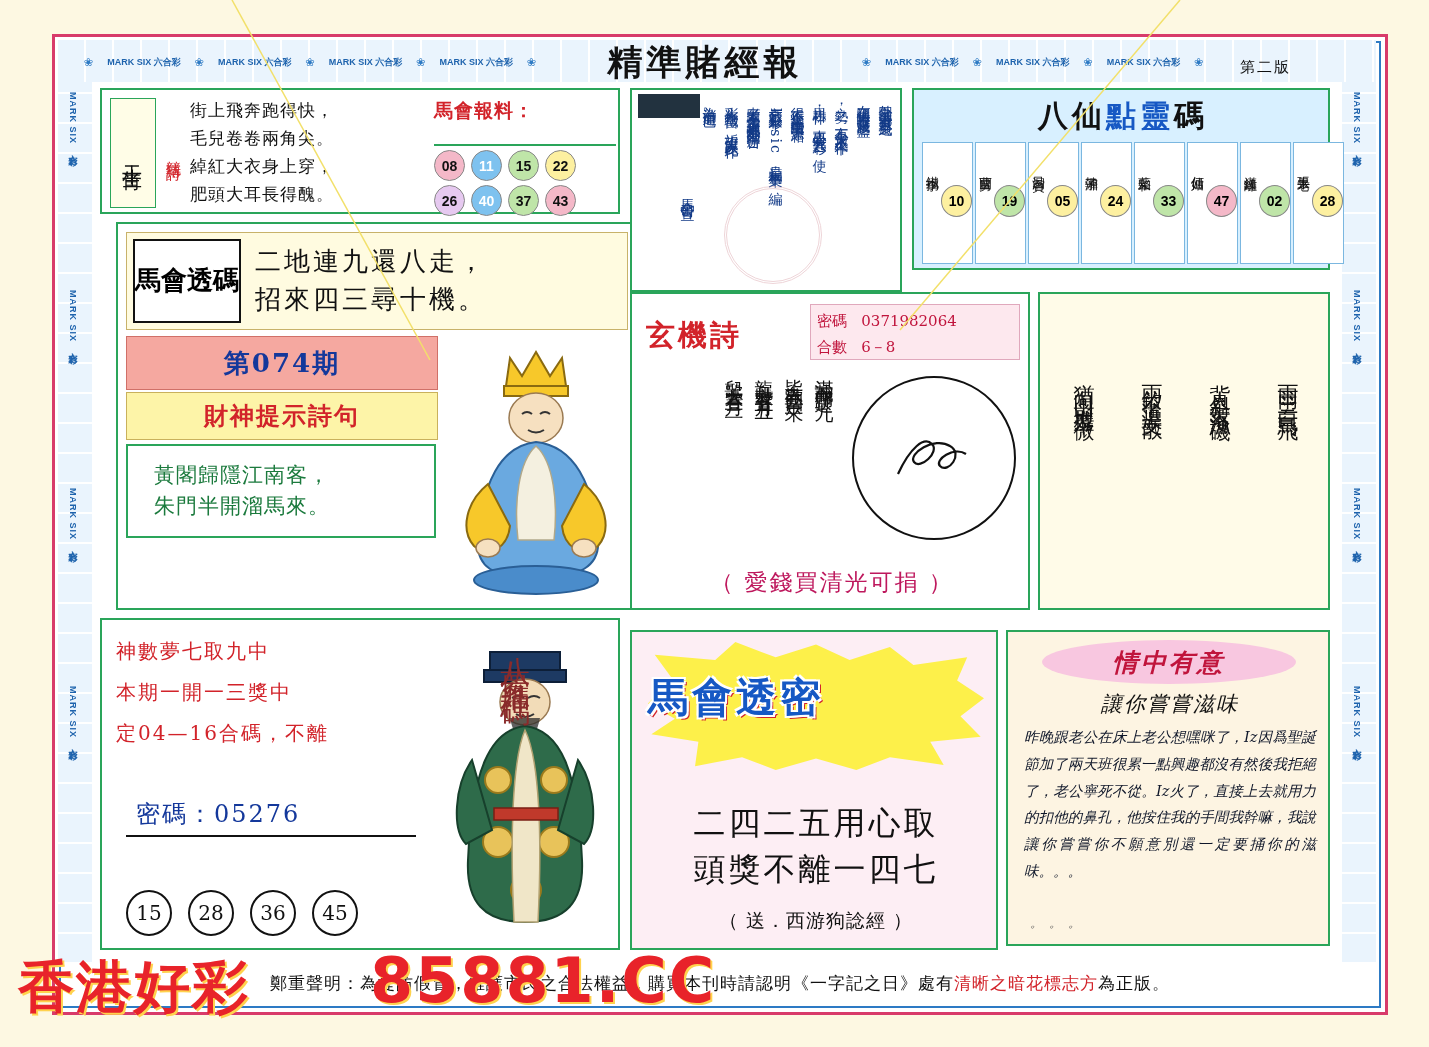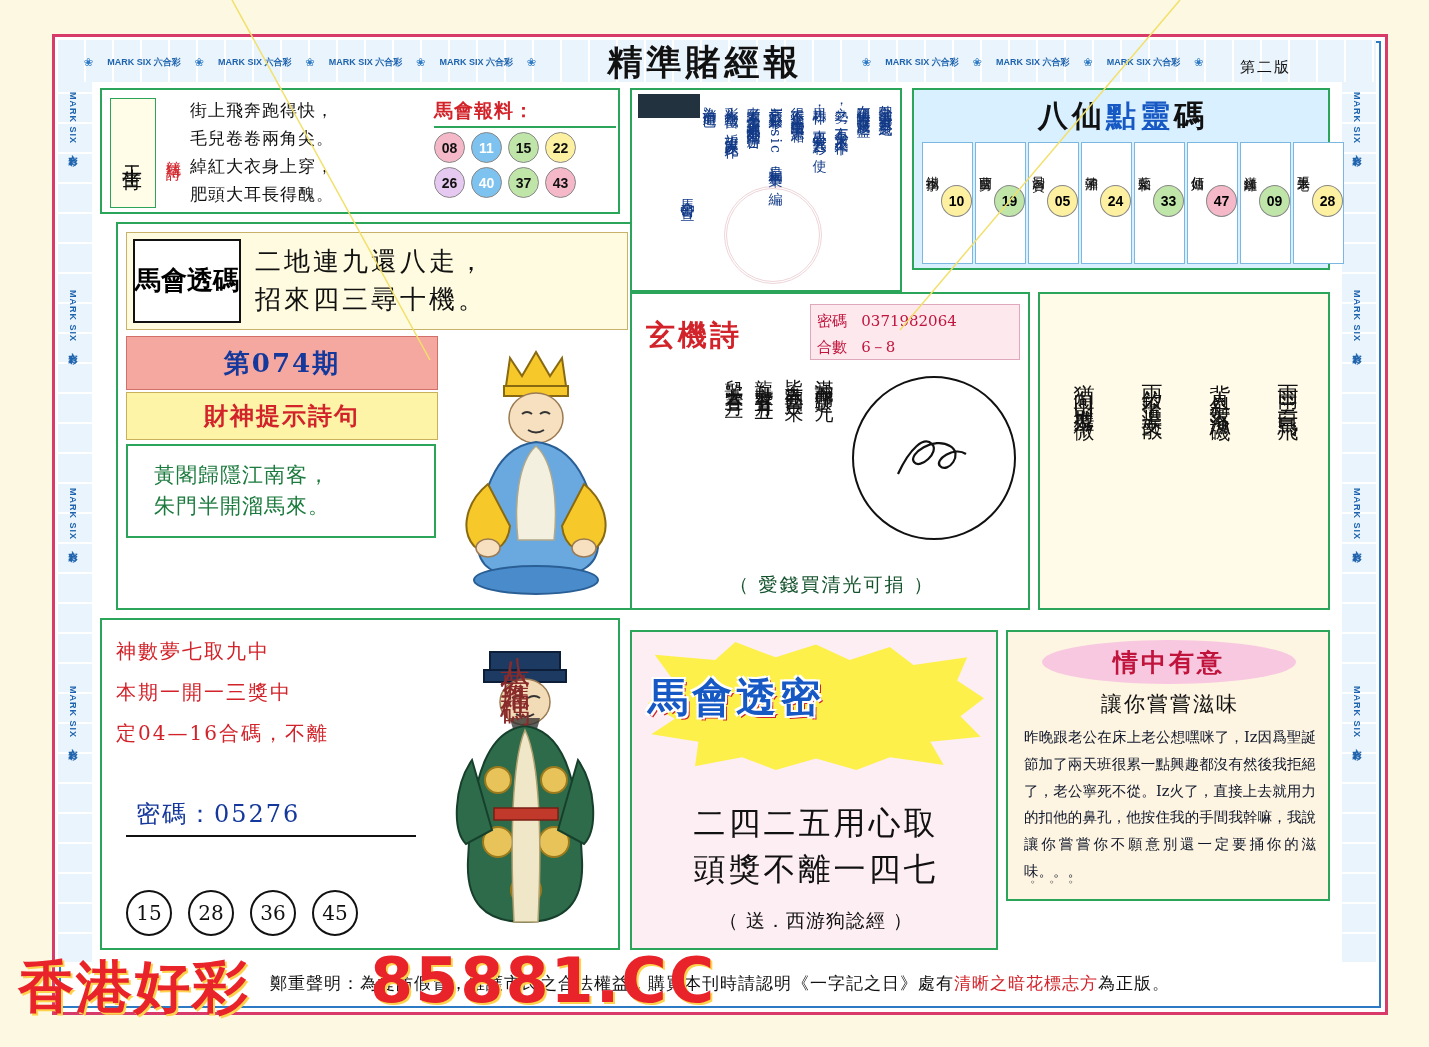--- a/index.html
+++ b/index.html
@@ -29,21 +29,21 @@
   #b-zodiac{left:100px;top:88px;width:520px;height:126px;border:2px solid #2aa55a;background:#fff;}
   .zodiac-label{position:absolute;left:8px;top:8px;width:44px;height:108px;border:1px solid #2aa55a;background:#fffde7;
     display:flex;align-items:center;justify-content:center;}
   .zodiac-label span{writing-mode:vertical-rl;font-size:20px;font-family:"DejaVu Serif",serif;color:#111;letter-spacing:2px;}
   .jingcai{position:absolute;left:56px;top:8px;width:30px;height:108px;display:flex;align-items:center;justify-content:center;}
   .jingcai span{writing-mode:vertical-rl;font-size:15px;color:#d2232a;font-family:"DejaVu Serif",serif;letter-spacing:3px;}
   .poem4{position:absolute;left:88px;top:6px;width:240px;height:112px;display:flex;flex-direction:column;justify-content:space-around;}
   .poem4 div{font-family:"DejaVu Serif",serif;font-size:17px;color:#111;letter-spacing:1px;}
   .maohui{position:absolute;left:330px;top:6px;width:184px;height:112px;}
   .maohui-title{font-family:"DejaVu Serif",serif;font-size:19px;color:#d2232a;font-weight:bold;letter-spacing:1px;
-     border-bottom:2px solid #2aa55a;padding-bottom:2px;margin:2px 0 4px 2px;}
+     border-bottom:2px solid #2aa55a;padding-bottom:20px;margin:2px 0 4px 2px;}
   .balls{display:flex;gap:6px;margin-left:2px;margin-top:4px;}
   .ball{width:29px;height:29px;border-radius:50%;display:flex;align-items:center;justify-content:center;
      font-size:14px;font-weight:bold;font-family:"Liberation Sans",sans-serif;border:1px solid #888;color:#111;}
   .ball.r{background:#f4b8c8;}
   .ball.b{background:#7ec2ef;color:#fff;}
   .ball.g{background:#bfe5a8;}
   .ball.y{background:#fdf0a0;}
   .ball.p{background:#e6c9f0;}
   
   #b-touma{left:116px;top:222px;width:520px;height:388px;border:2px solid #2aa55a;background:#fff;}
@@ -81,21 +81,21 @@
      height:78px;margin-top:4px;letter-spacing:1px;color:#111;}
   .bx-num{width:30px;height:30px;border-radius:50%;display:flex;align-items:center;justify-content:center;
      font-size:14px;font-weight:bold;font-family:"Liberation Sans",sans-serif;margin-bottom:4px;border:1px solid #888;}
   
   #b-xuanji{left:630px;top:292px;width:400px;height:318px;border:2px solid #2aa55a;background:#fff;}
   .xj-title{position:absolute;left:14px;top:22px;font-family:"DejaVu Serif",serif;font-size:29px;font-weight:bold;color:#d2232a;letter-spacing:3px;}
   .xj-code{position:absolute;left:178px;top:10px;width:210px;height:56px;background:#fde8ee;border:1px solid #e0a8bc;font-family:"DejaVu Serif",serif;font-size:15px;color:#c0143c;padding:4px 6px;box-sizing:border-box;line-height:1.7;}
   .xj-poem{position:absolute;left:6px;top:70px;width:200px;height:180px;display:flex;justify-content:flex-end;gap:4px;}
   .xj-poem div{writing-mode:vertical-rl;text-orientation:upright;font-family:"DejaVu Serif",serif;font-size:19px;color:#111;letter-spacing:4px;}
   .scribble{position:absolute;left:220px;top:82px;width:160px;height:160px;border:2px solid #111;border-radius:50%;}
-  .xj-bottom{position:absolute;left:0;bottom:10px;width:400px;text-align:center;font-family:"DejaVu Serif",serif;font-size:19px;color:#14532d;letter-spacing:2px;}
+  .xj-bottom{position:absolute;left:0;bottom:10px;width:400px;text-align:center;font-family:"DejaVu Serif",serif;font-size:23px;color:#be185d;letter-spacing:2px;}
   
   #b-shengxiao{left:1038px;top:292px;width:292px;height:318px;border:2px solid #2aa55a;background:#fffbe8;}
   .sx-title{position:absolute;left:20px;top:12px;width:252px;height:52px;background:#1a1a1a;border:2px solid #111;
      display:flex;align-items:center;justify-content:center;}
   .sx-title span{font-family:"DejaVu Serif",serif;font-size:28px;font-weight:bold;color:#f7d94c;letter-spacing:3px;
      -webkit-text-stroke:0;text-shadow:1px 1px 0 #b00;}
   .sx-cols{position:absolute;left:10px;top:74px;width:272px;height:230px;display:flex;justify-content:space-around;}
   .sx-cols div{writing-mode:vertical-rl;text-orientation:upright;font-family:"DejaVu Serif",serif;font-size:21px;letter-spacing:6px;color:#111;}
   
   #b-dream{left:100px;top:618px;width:520px;height:332px;border:2px solid #2aa55a;background:#fff;}
@@ -113,21 +113,21 @@
   #b-touimi{left:630px;top:630px;width:368px;height:320px;border:2px solid #2aa55a;background:#fdeef4;}
   .star-wrap{position:absolute;left:16px;top:10px;width:336px;height:128px;}
   .starburst{position:absolute;left:0;top:0;width:336px;height:128px;background:#fdf04a;
      clip-path:polygon(0% 48%,7% 28%,2% 10%,20% 14%,26% 0%,38% 12%,50% 2%,60% 14%,72% 4%,79% 18%,95% 12%,92% 30%,100% 44%,93% 58%,99% 74%,84% 78%,88% 96%,72% 90%,62% 100%,50% 91%,38% 100%,28% 90%,14% 97%,15% 78%,1% 72%,8% 60%);}
   .touimi-text{position:absolute;left:0;top:28px;width:336px;font-family:Liberation Mono, monospace;
      font-size:40px;font-weight:bold;color:#1658c4;letter-spacing:4px;text-shadow:2px 2px 0 #fff,-2px -2px 0 #fff,2px -2px 0 #fff,-2px 2px 0 #fff,3px 3px 0 #d2232a;}
   .touimi-lines{position:absolute;left:0;top:168px;width:368px;text-align:center;font-family:"DejaVu Serif",serif;
      font-size:32px;color:#111;letter-spacing:3px;line-height:1.45;}
   .touimi-note{position:absolute;left:0;bottom:14px;width:368px;text-align:center;font-family:"DejaVu Serif",serif;font-size:19px;color:#111;letter-spacing:1px;}
   
-  #b-story{left:1006px;top:630px;width:324px;height:271px;border:2px solid #2aa55a;background:#fdf4e2;}
+  #b-story{left:1006px;top:630px;width:324px;height:316px;border:2px solid #2aa55a;background:#fdf4e2;font-style:italic;}
   .story-oval{position:absolute;left:34px;top:8px;width:254px;height:44px;border-radius:50%;background:#f8c7e0;
      display:flex;align-items:center;justify-content:center;}
   .story-oval span{font-family:"DejaVu Serif",serif;font-size:25px;font-weight:bold;color:#c0143c;letter-spacing:3px;}
   .story-sub{position:absolute;left:0;top:58px;width:324px;text-align:center;font-family:"DejaVu Serif",serif;font-size:21px;color:#111;letter-spacing:2px;}
   .story-body{position:absolute;left:16px;top:92px;width:292px;font-family:"DejaVu Serif",serif;font-size:14.5px;
      color:#0f172a;line-height:1.85;text-align:justify;}
   .story-dots{position:absolute;left:22px;bottom:12px;font-size:13px;color:#555;letter-spacing:6px;}
   
   .footer{position:absolute;left:60px;top:972px;width:1320px;text-align:center;font-family:"DejaVu Serif",serif;
      font-size:17px;color:#111;letter-spacing:1px;}
@@ -303,21 +303,21 @@
       <div class="bx-cell">
         <div class="bx-name">藍采和</div>
         <div class="bx-num" style="background:#bfe5a8">33</div>
       </div>
       <div class="bx-cell">
         <div class="bx-name">何仙姑</div>
         <div class="bx-num" style="background:#f4b8c8">47</div>
       </div>
       <div class="bx-cell">
         <div class="bx-name">漢鐘離</div>
-        <div class="bx-num" style="background:#bfe5a8">09</div>
+        <div class="bx-num" style="background:#bfe5a8">02</div>
       </div>
       <div class="bx-cell">
         <div class="bx-name">張果老</div>
         <div class="bx-num" style="background:#fdf0a0">28</div>
       </div>
     </div>
   </div>
 
   <div class="box" id="b-xuanji">
     <div class="xj-title">玄機詩</div>

